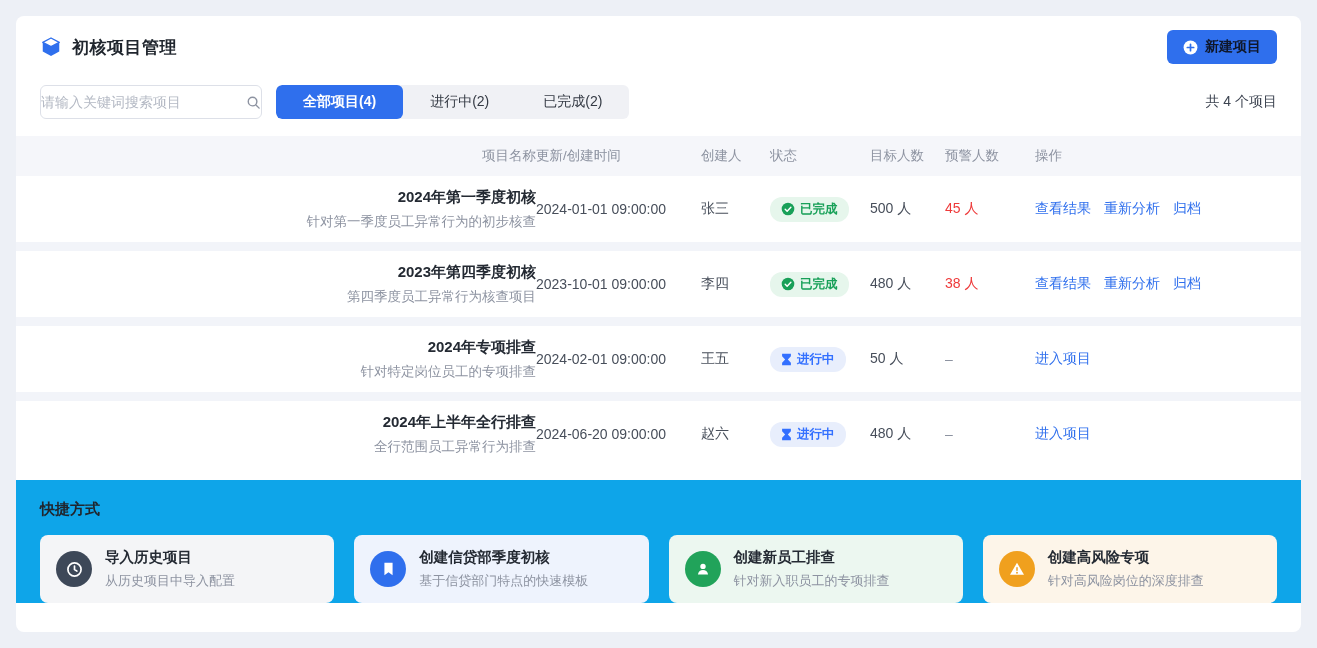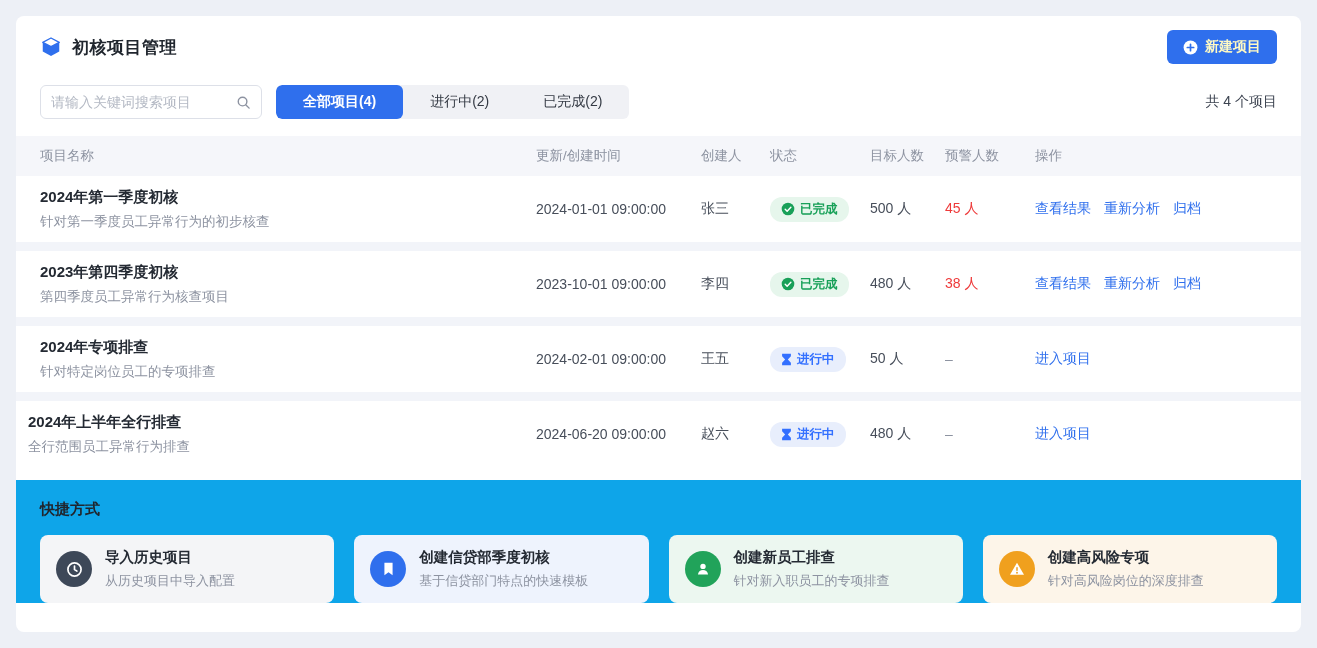--- a/index.html
+++ b/index.html
@@ -18,29 +18,29 @@
   
   .topbar {
     height:62px; display:flex; align-items:center;
     justify-content:space-between; padding:12px 24px;
   }
   .title-wrap { display:flex; align-items:center; gap:10px; }
   .title-wrap h1 { font-size:17px; font-weight:bold; color:#20262e; letter-spacing:.5px; }
   .cube { display:flex; }
   .btn-primary {
     display:flex; align-items:center; gap:7px;
-    background:#2f6fed; color:#fef9c3; border:none; cursor:pointer;
+    background:#2f6fed; color:#0f172a; border:none; cursor:pointer;
     font-size:14px; font-weight:bold; padding:8px 16px; border-radius:6px;
     font-family:inherit;
   }
   
   .toolbar { height:48px; display:flex; align-items:center; gap:14px; padding:0 24px; }
   .search {
     width:222px; height:34px; border:1px solid #dde0e8; border-radius:6px;
-    display:flex; align-items:center; padding:0 10px; background:#fff;
+    display:flex; align-items:center; padding:0 0; background:#fff;
   }
   .search input {
     flex:1; border:none; outline:none; font-size:14px; color:#474e5a;
     font-family:inherit; min-width:0; background:transparent;
   }
   .search input::placeholder { color:#b4b9c4; }
   .tabs { display:flex; background:#f0f1f5; border-radius:6px; overflow:hidden; }
   .tab {
     height:34px; display:flex; align-items:center; padding:0 27px;
     font-size:14px; color:#343a44; cursor:pointer; border-radius:6px; white-space:nowrap;
@@ -48,21 +48,21 @@
   .tab.active { background:#2f6fed; color:#fff; font-weight:bold; }
   .count { margin-left:auto; font-size:14px; color:#3c4350; }
   
   .table-area { margin-top:10px; background:#f2f4f9; }
   .trow { display:flex; align-items:center; padding:0 24px; }
   .thead {
     height:40px; background:#f5f6fa; color:#8d93a1; font-size:13.5px;
   }
   .row { height:66px; background:#fff; margin-bottom:9px; }
   .col { flex:0 0 auto; }
-  .c-name    { flex:1 1 auto; min-width:0; }
+  .c-name    { flex:1 1 auto; min-width:0;text-align:right; }
   .c-time    { width:165px; }
   .c-creator { width:69px; }
   .c-status  { width:100px; }
   .c-target  { width:75px; }
   .c-warn    { width:90px; }
   .c-actions { width:242px; }
   .pname { font-size:15px; font-weight:bold; color:#242a33; line-height:1.35; }
   .pdesc { font-size:13.5px; color:#8d93a1; margin-top:5px; }
   .cell  { font-size:14px; color:#474e5a; }
   .badge {

